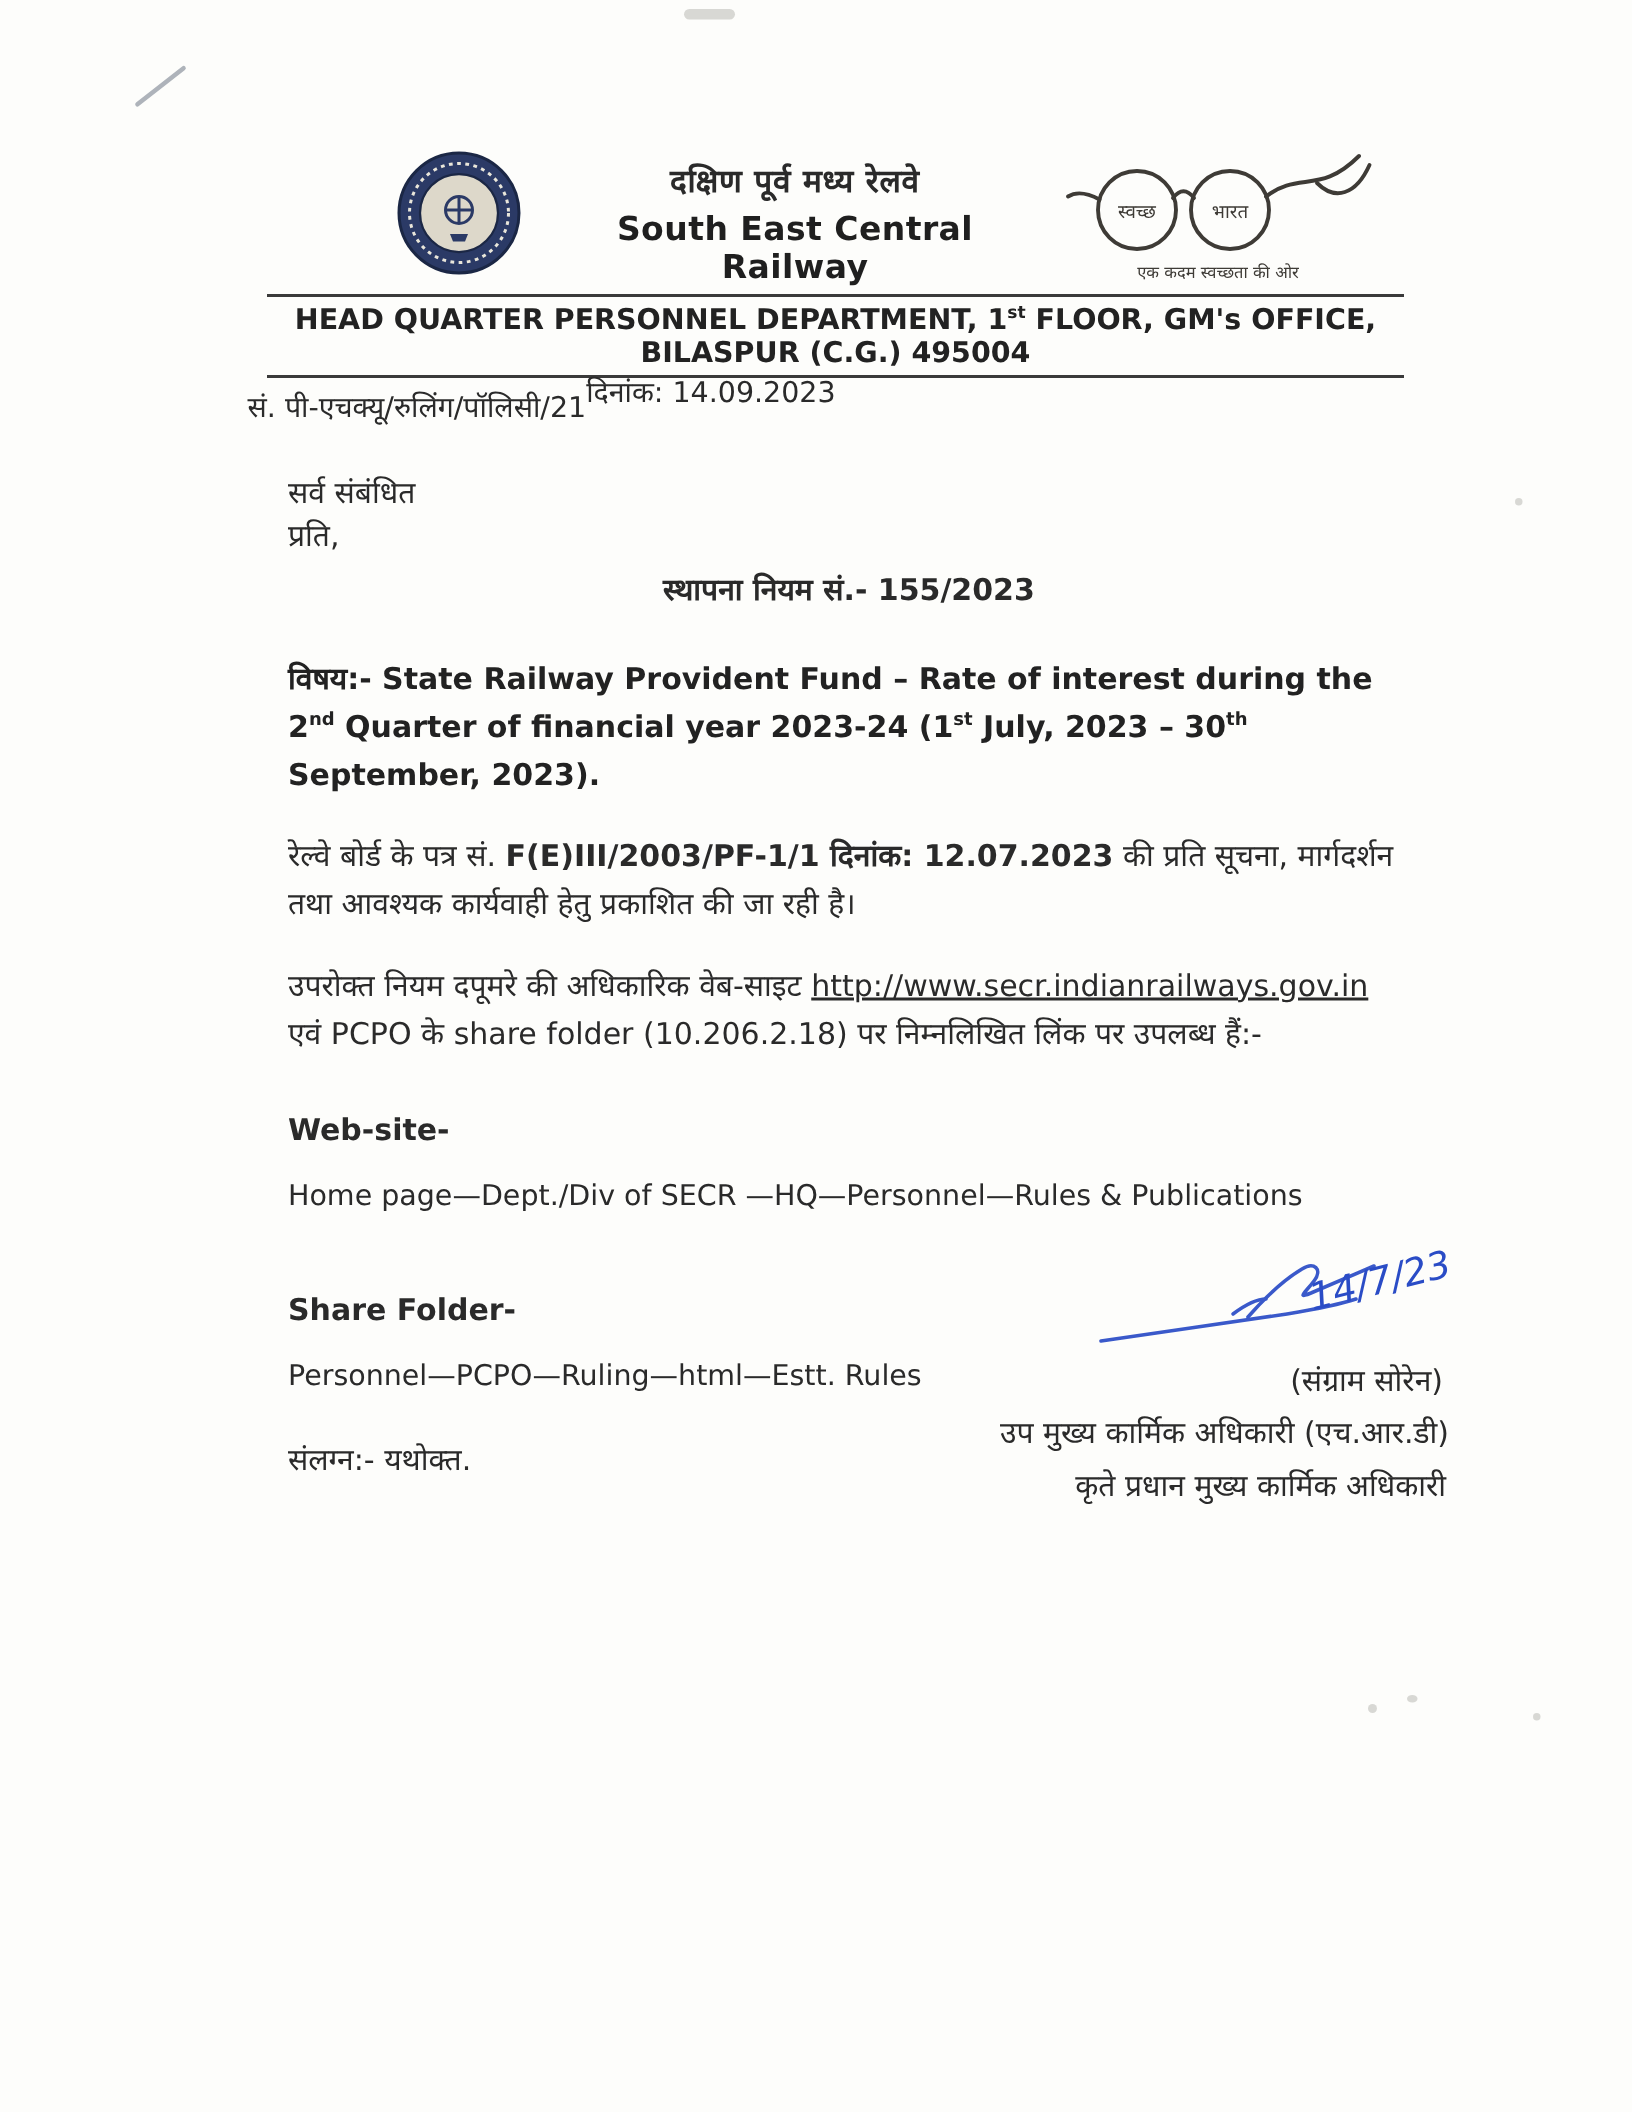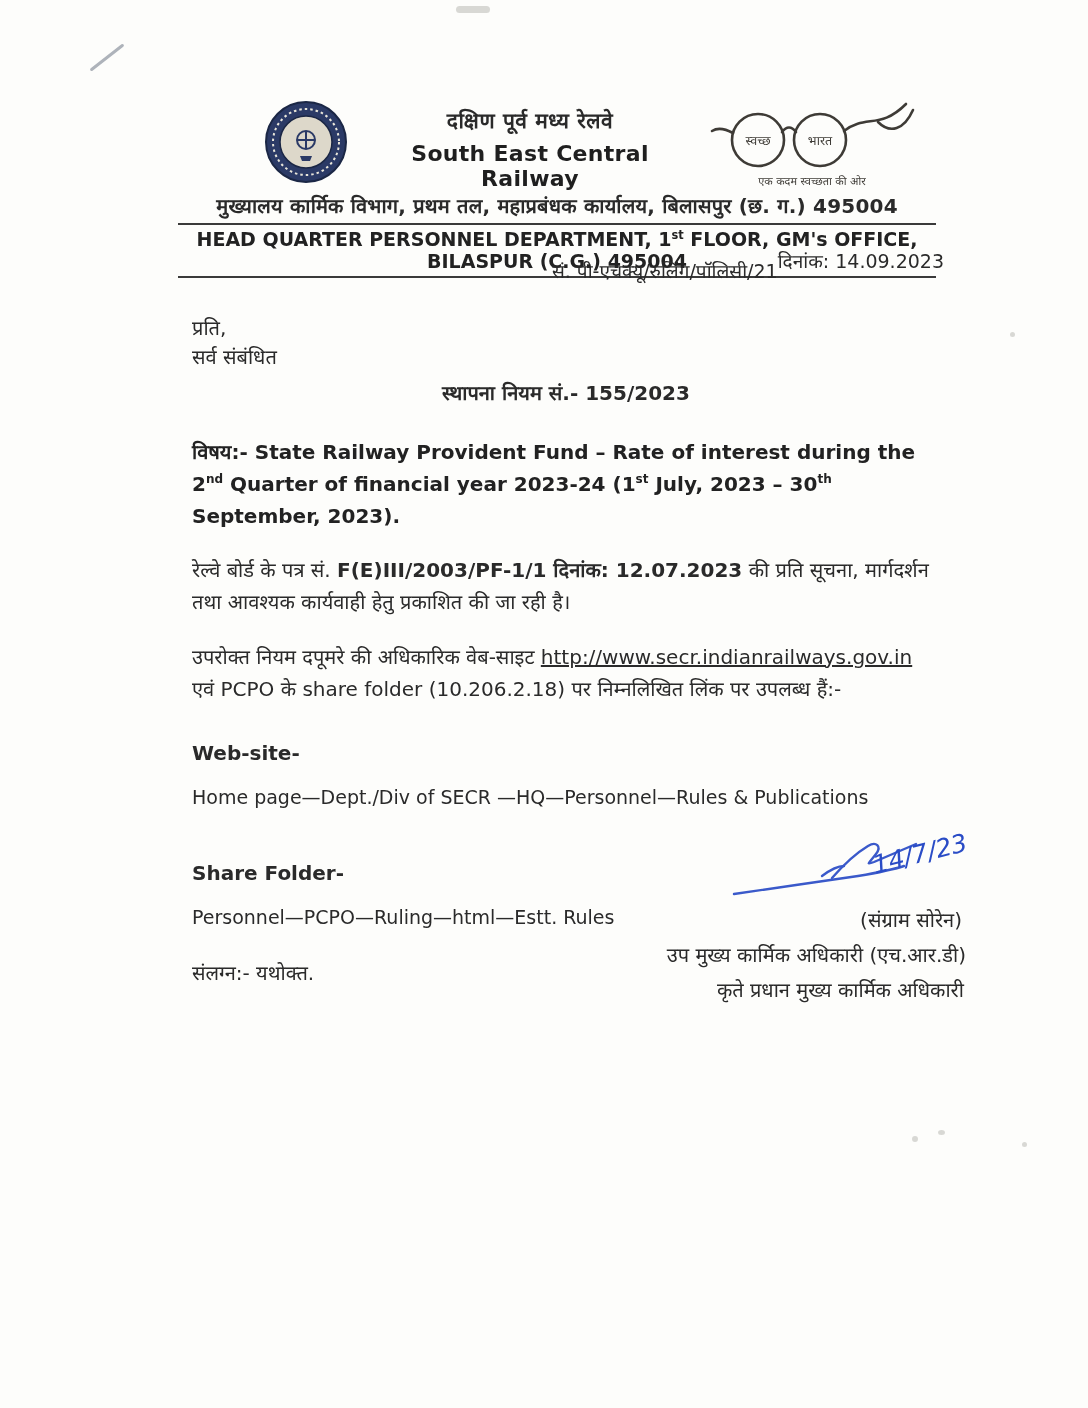--- a/index.html
+++ b/index.html
@@ -30,22 +30,22 @@
   .org-hi { font-size:21px; font-weight:700; letter-spacing:.5px; }
   .org-en { font-size:22px; font-weight:700; margin-top:7px; letter-spacing:.3px; color:#1f1f1f; }
   .swachh { position:absolute; left:708px; top:100px; }
 
   .addr-block { position:absolute; left:178px; top:192px; width:758px; }
   .addr-hi { font-size:20px; font-weight:700; text-align:center; letter-spacing:.2px; }
   .rule { height:2px; background:#3a3a3a; margin-top:4px; }
   .addr-en { font-size:19px; font-weight:700; text-align:center; margin-top:3px; color:#222; }
   sup { font-size:.6em; vertical-align:super; }
 
-  .ref-row { position:absolute; left:186px; top:248px; width:758px;
-    display:flex; justify-content:flex-end; align-items:flex-start; }
+  .ref-row { position:absolute; left:165px; top:248px; width:758px;
+    display:flex; justify-content:flex-start; align-items:flex-start; }
   .ref-no { font-size:19px; margin-top:10px; }
   .ref-date { font-size:19px; }
 
   
   .letter-body { position:absolute; left:192px; top:314px; width:748px;
     font-size:20px; line-height:1.55; }
   .sal { line-height:1.45; }
   .order-title { text-align:center; font-weight:700; margin-top:6px; font-size:20px; }
   .subject { font-weight:700; margin-top:27px; line-height:1.6; color:#222; }
   .para { margin-top:22px; line-height:1.62; }
@@ -102,34 +102,33 @@
         <path d="M136 31 C158 14 172 30 198 4"></path>
         <path d="M170 22 C182 34 196 30 205 10"></path>
       </g>
       <text x="50" y="45" text-anchor="middle" font-size="12.5" fill="#3e3b36">स्वच्छ</text>
       <text x="112" y="45" text-anchor="middle" font-size="12.5" fill="#3e3b36">भारत</text>
       <text x="104" y="85" text-anchor="middle" font-size="11" fill="#3e3b36">एक कदम स्वच्छता की ओर</text>
     </svg>
   </div>
 
   <div class="addr-block">
-    <div class="addr-hi">मुख्यालय कार्मिक विभाग, प्रथम तल, महाप्रबंधक कार्यालय, बिलासपुर (छ. ग.) 495004</div>
     <div class="rule"></div>
     <div class="addr-en"><span>HEAD QUARTER PERSONNEL DEPARTMENT, 1</span><sup>st</sup><span> FLOOR, GM's OFFICE, BILASPUR (C.G.) 495004</span></div>
     <div class="rule"></div>
   </div>
 
   <div class="ref-row">
     <div class="ref-no">सं. पी-एचक्यू/रुलिंग/पॉलिसी/21</div>
     <div class="ref-date">दिनांक: 14.09.2023</div>
   </div>
 
   <div class="letter-body">
+    <div class="sal">सर्व संबंधित</div>
     <div class="sal">प्रति,</div>
-    <div class="sal">सर्व संबंधित</div>
 
     <div class="order-title">स्थापना नियम सं.- 155/2023</div>
 
     <div class="subject"><span>विषय:- State Railway Provident Fund – Rate of interest during the 2</span><sup>nd</sup><span> Quarter of financial year 2023-24 (1</span><sup>st</sup><span> July, 2023 – 30</span><sup>th</sup><span> September, 2023).</span></div>
 
     <div class="para"><span>रेल्वे बोर्ड के पत्र सं. </span><span class="bold-inline">F(E)III/2003/PF-1/1  दिनांक: 12.07.2023</span><span>  की प्रति सूचना, मार्गदर्शन तथा आवश्यक कार्यवाही हेतु प्रकाशित की जा रही है।</span></div>
 
     <div class="para"><span>उपरोक्त नियम दपूमरे की अधिकारिक वेब-साइट </span><span class="link-inline">http://www.secr.indianrailways.gov.in</span><span> एवं PCPO के share folder (10.206.2.18) पर निम्नलिखित लिंक पर उपलब्ध हैं:-</span></div>
 
     <div class="sec-head">Web-site-</div>

